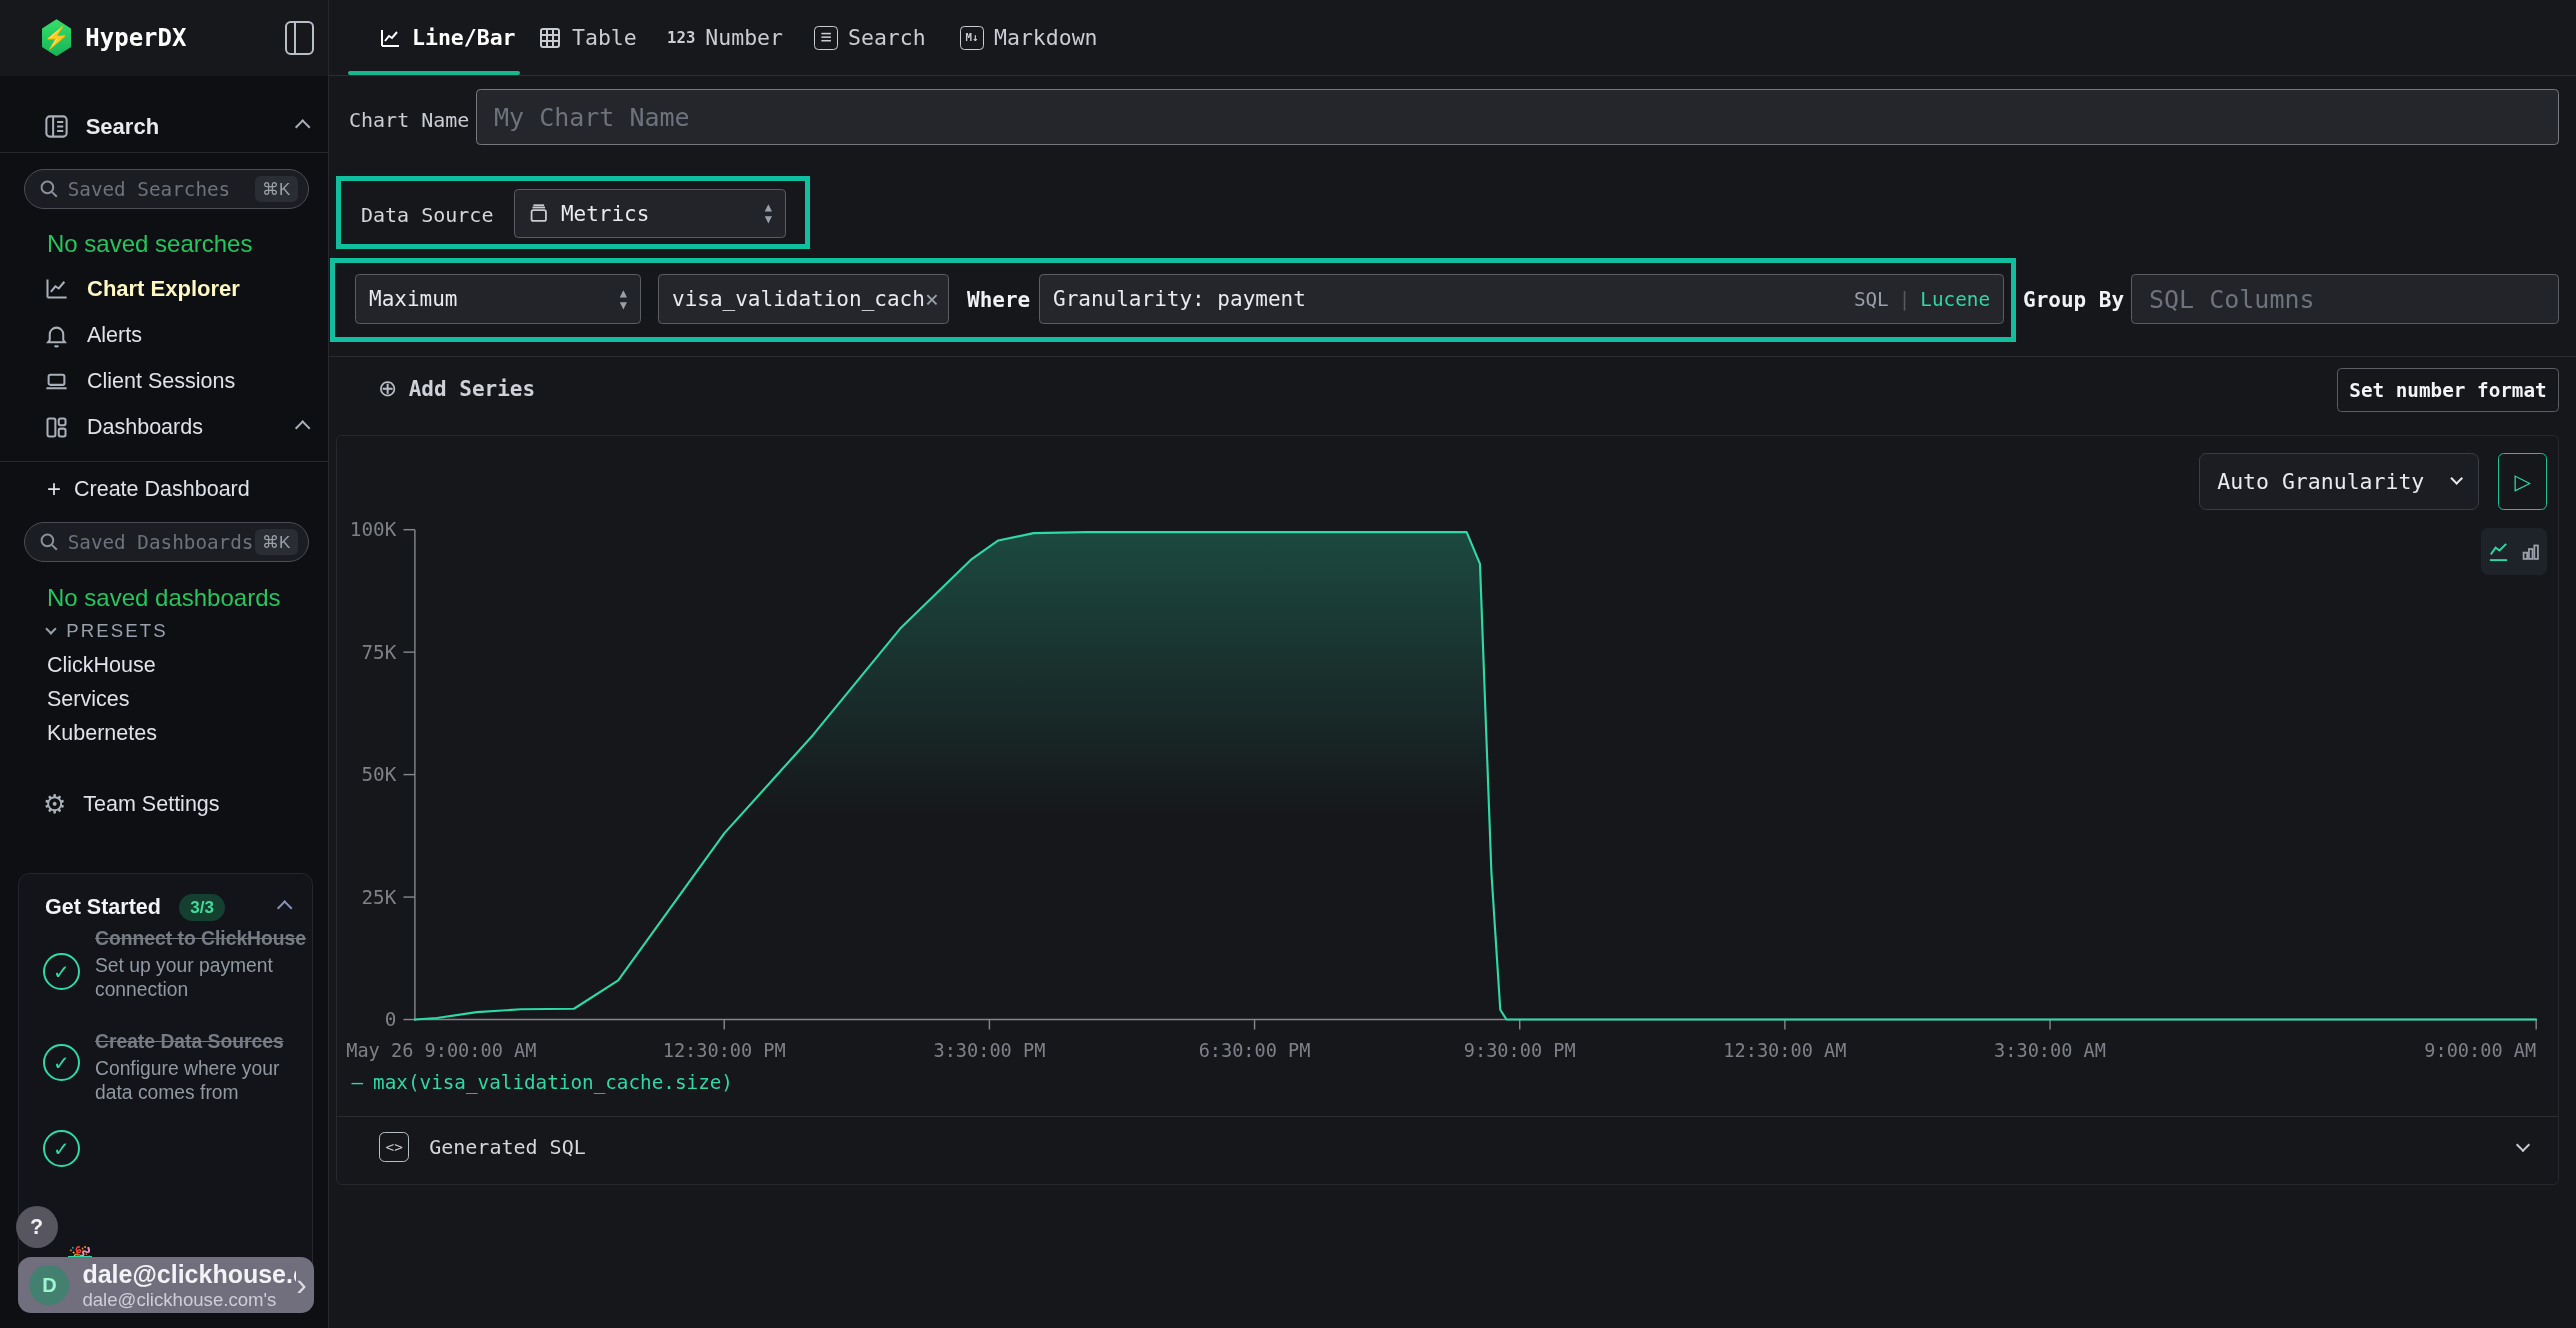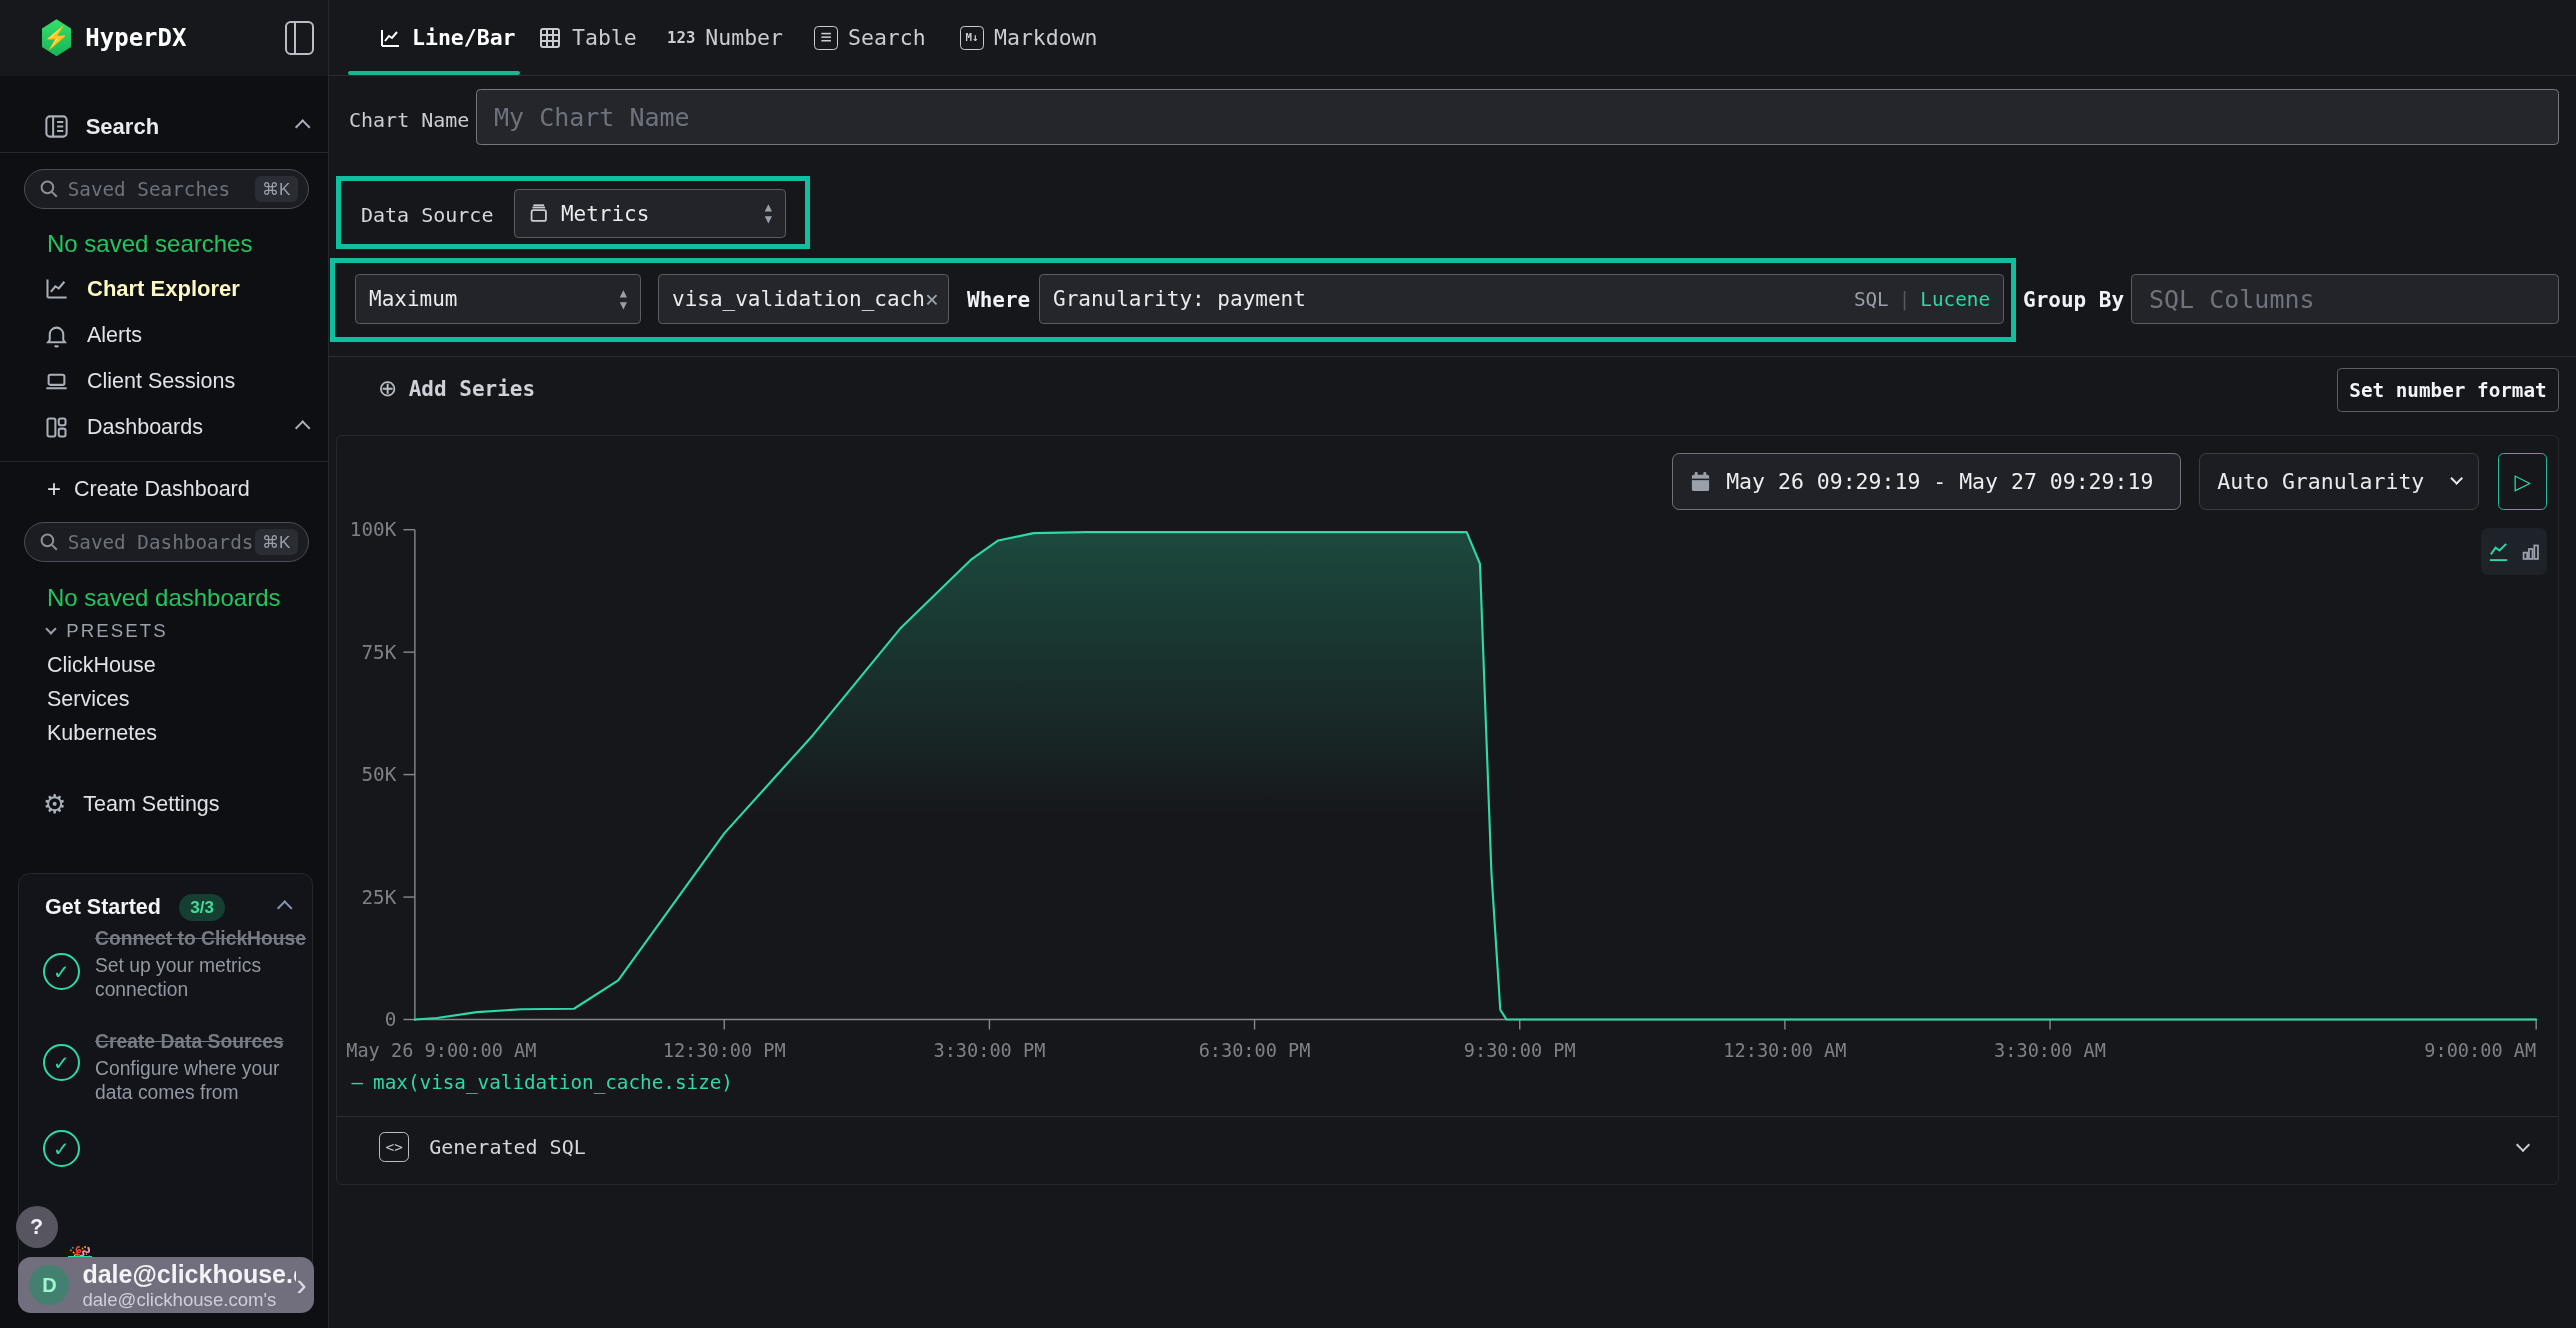--- a/index.html
+++ b/index.html
@@ -193,21 +193,21 @@
       <span class="gs-badge">3/3</span>
       <span class="chev up" style="margin-left:auto; border-color:#8a93b8;"></span>
     </div>
     <div class="abs" style="left:24px; top:79px;">
       <div class="gs-check">
           <span>✓</span>
         </div>
     </div>
     <div class="abs" style="left:76px; top:53px; width:212px;">
       <div class="gs-title">Connect to ClickHouse</div>
-      <div class="gs-desc">Set up your metrics connection</div>
+      <div class="gs-desc">Set up your payment connection</div>
     </div>
     <div class="abs" style="left:24px; top:170px;">
       <div class="gs-check">
           <span>✓</span>
         </div>
     </div>
     <div class="abs" style="left:76px; top:156px; width:212px;">
       <div class="gs-title">Create Data Sources</div>
       <div class="gs-desc">Configure where your data comes from</div>
     </div>
@@ -331,30 +331,20 @@
   <div class="abs" style="left:49px; top:299px; display:flex; align-items:center; gap:11.4px;">
     <span style="color:#b9bec6; font-size:23px;">⊕</span>
     <span class="mono" style="color:#ced2d8; font-size:21px; font-weight:700;">Add Series</span>
   </div>
   <div class="btn-outline abs" style="left:2008px; top:292px; width:222px; height:44px;">
     <span>Set number format</span>
   </div>
 
   <div id="chart-card">
 
-    <div class="abs" style="left:1335px; top:17px; width:509px; height:57px; border:1.4px solid #71747c;
-         border-radius:7.2px; background:#202227; display:flex; align-items:center; padding:0 15.7px; gap:14.3px;">
-      <svg width="23" height="23" viewBox="0 0 24 24" fill="#9aa0aa">
-        <rect x="3" y="5" width="18" height="17" rx="2"></rect>
-        <rect x="6" y="2" width="3" height="5" rx="1"></rect>
-          <rect x="15" y="2" width="3" height="5" rx="1"></rect>
-        <rect x="3" y="9" width="18" height="1.6" fill="#202227"></rect>
-      </svg>
-      <span class="mono" style="color:#eceef2; font-size:21.5px;">May 26 09:29:19 - May 27 09:29:19</span>
-    </div>
     <div class="abs" style="left:1862px; top:17px; width:280px; height:57px; border:1.1px solid #3a3d44;
          border-radius:7.2px; background:#1b1d22; display:flex; align-items:center; padding:0 17px;">
       <span class="mono" style="color:#e8eaee; font-size:21.5px;">Auto Granularity</span>
       <span class="chev down" style="margin-left:auto; width:9.3px; height:9.3px; border-color:#e8eaee; margin-top:-5.7px;"></span>
     </div>
     <div class="abs" style="left:2161px; top:17px; width:49px; height:57px; border:1.8px solid #1fbf9f;
          border-radius:5.7px; display:flex; align-items:center; justify-content:center;">
       <span style="color:#2dd9a7; font-size:21.5px;">▷</span>
     </div>
     <div class="abs" style="left:2144px; top:92px; width:66px; height:47px; background:#1d2328; border-radius:7.2px;

